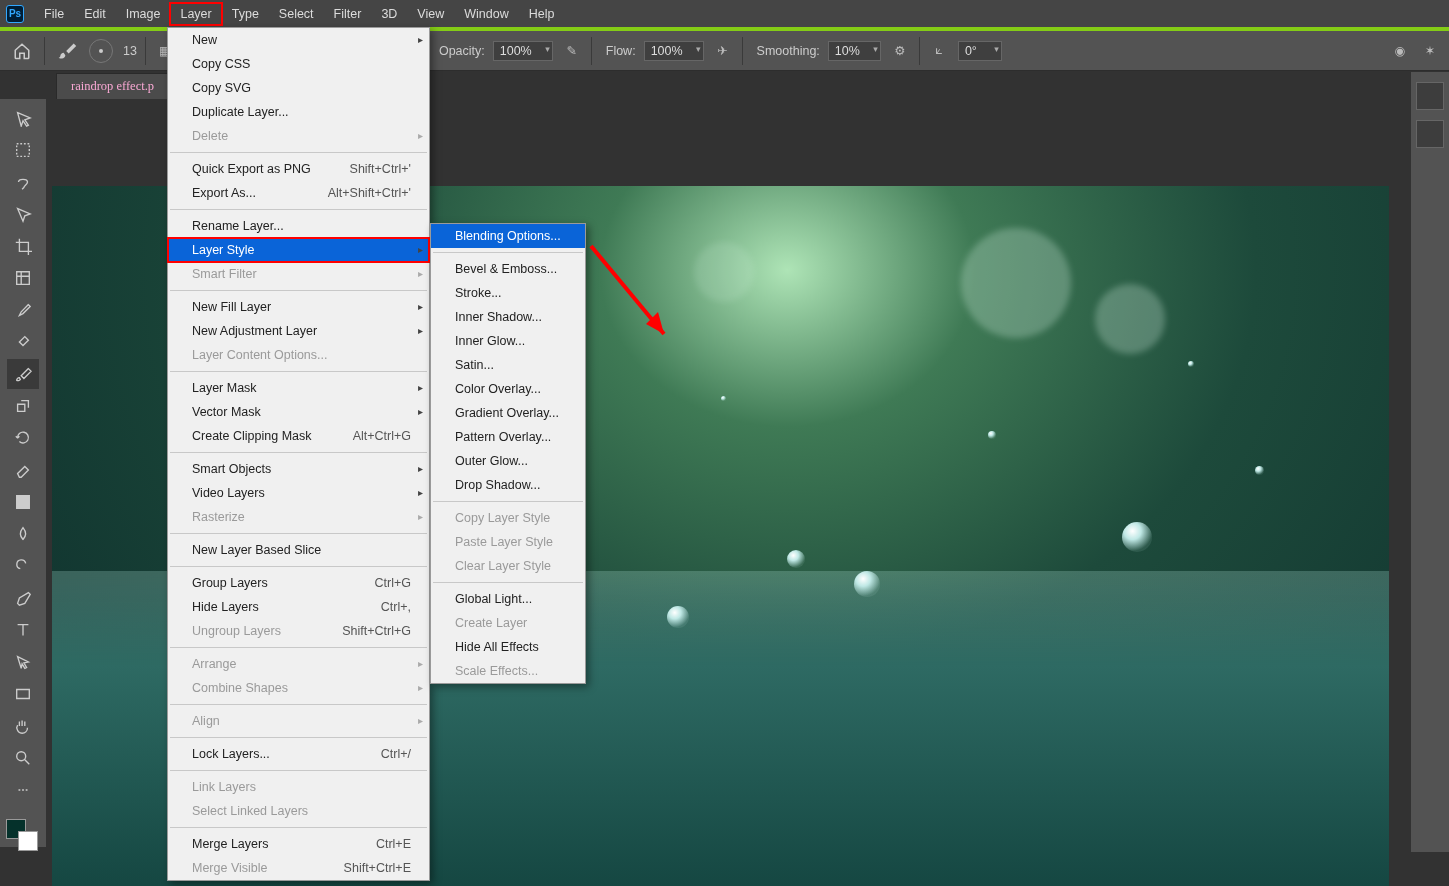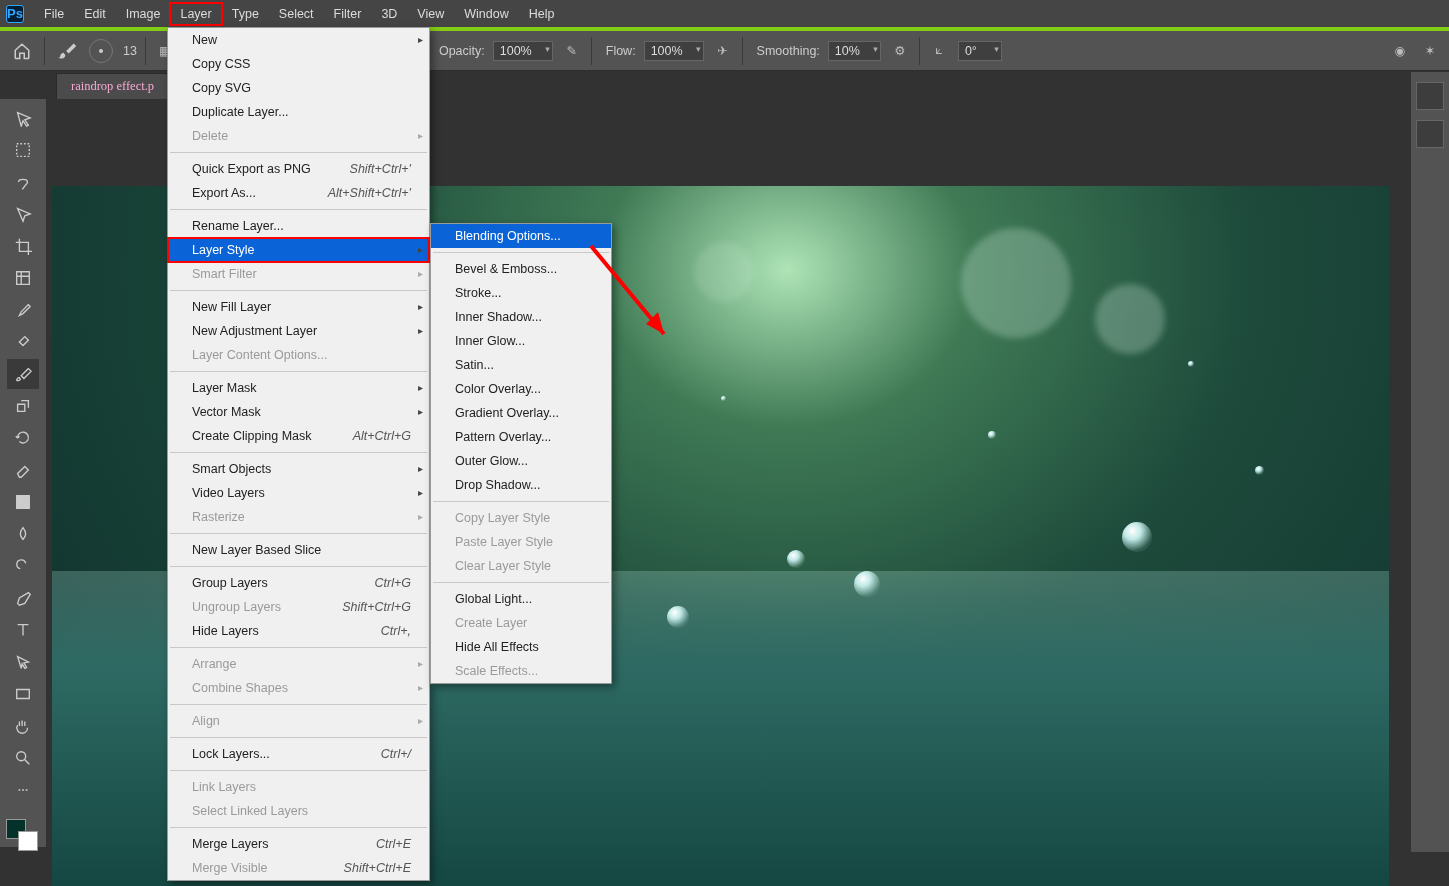--- a/index.html
+++ b/index.html
@@ -1,20 +1,20 @@
 <!DOCTYPE html>
 <html><head>
 <meta charset="utf-8">
 <style>
   * { margin: 0; padding: 0; box-sizing: border-box; font-family: "Segoe UI", Tahoma, sans-serif; font-size: 12.5px; user-select: none; }
   body { background: #323232; color: #dcdcdc; width: 1449px; height: 886px; overflow: hidden; position: relative; }
 
   
   .menubar { height: 27px; background: #454545; display: flex; align-items: center; padding-left: 6px; }
-  .ps-logo { width: 18px; height: 18px; background: #001e36; border: 1px solid #31a8ff; border-radius: 3px; margin-right: 10px; display:flex; align-items:center; justify-content:center; color:#31a8ff; font-size:13px; font-weight:bold;}
+  .ps-logo { width: 18px; height: 18px; background: #001e36; border: 1px solid #31a8ff; border-radius: 3px; margin-right: 10px; display:flex; align-items:center; justify-content:center; color:#31a8ff; font-size:10px; font-weight:bold;}
   .menu-item { padding: 4px 10px; cursor: default; }
   .menu-item.highlight { outline: 2px solid #ff0000; outline-offset: -1px; }
 
   
   .optionsbar { height: 44px; background: #535353; display: flex; align-items: center; padding: 0 8px; border-top:4px solid #84cc16; border-bottom:1px solid #2d2d2d; gap:8px;}
   .home-icon { width:28px; height:28px; display:flex; align-items:center; justify-content:center; }
   .brush-icon { width:28px; height:28px; display:flex; align-items:center; justify-content:center; }
   .divider { width:1px; height:28px; background:#3a3a3a; }
   .opt-label { color:#ccc; margin-left:6px; }
   .opt-field { background:#3f3f3f; border:1px solid #666; padding:2px 20px 2px 6px; min-width:44px; color:#ddd; position:relative; }
@@ -48,28 +48,28 @@
   .drop{position:absolute;border-radius:50%;background:radial-gradient(circle at 35% 30%, #ffffff 0%, #bfe8e5 30%, rgba(200,240,235,0.1) 70%);}
   .bokeh{position:absolute;border-radius:50%;background:rgba(230,255,245,0.25);filter:blur(3px);}
 
   
   .red-arrow{position:absolute;left:586px;top:236px;width:90px;height:110px;pointer-events:none;}
 
   
   .menu-panel { position:absolute; background:#f0f0f0; color:#222; border:1px solid #9a9a9a; box-shadow:3px 3px 8px rgba(0,0,0,0.4); }
   .menu-panel .row { display:flex; justify-content:space-between; padding:3px 18px 3px 24px; line-height:18px; position:relative;}
   .menu-panel .row.disabled { color:#9a9a9a; }
-  .menu-panel .row .short { color:#555; margin-left:30px;font-style:italic;}
+  .menu-panel .row .short { color:#555; margin-left:30px;}
   .menu-panel .row.arrow::after { content:"▸"; position:absolute; right:6px; font-size:10px; color:#444;}
   .menu-panel .row.disabled.arrow::after{color:#aaa;}
   .menu-panel .sep { height:1px; background:#c8c8c8; margin:4px 2px;}
   .menu-panel .row.sel { background:#0a64d8; color:#fff; }
   .menu-panel .row.sel.redbox { outline:2px solid #ff0000; outline-offset:-1px;}
   #layerMenu { left:167px; top:27px; width:263px; }
-  #styleMenu { left:430px; top:223px; width:182px; }
+  #styleMenu { left:430px; top:223px; width:156px; }
 </style>
 </head>
 <body>
 
 <div class="menubar">
   <div class="ps-logo">Ps</div>
   <div id="menubar-items" style="display: flex;">
       <div class="menu-item">File</div>
       <div class="menu-item">Edit</div>
       <div class="menu-item">Image</div>
@@ -328,27 +328,27 @@
     </div>
     <div class="sep"></div>
     <div class="row">
       <span>New Layer Based Slice</span>
     </div>
     <div class="sep"></div>
     <div class="row">
       <span>Group Layers</span>
       <span class="short">Ctrl+G</span>
     </div>
+    <div class="row">
+      <span>Hide Layers</span>
+      <span class="short">Ctrl+,</span>
+    </div>
     <div class="row disabled">
       <span>Ungroup Layers</span>
       <span class="short">Shift+Ctrl+G</span>
-    </div>
-    <div class="row">
-      <span>Hide Layers</span>
-      <span class="short">Ctrl+,</span>
     </div>
     <div class="sep"></div>
     <div class="row disabled arrow">
       <span>Arrange</span>
     </div>
     <div class="row disabled arrow">
       <span>Combine Shapes</span>
     </div>
     <div class="sep"></div>
     <div class="row disabled arrow">

